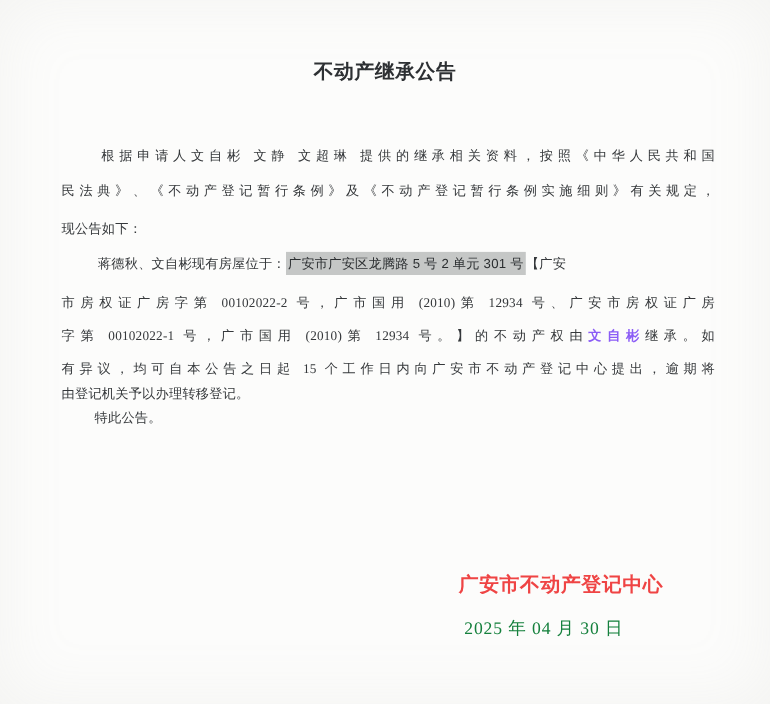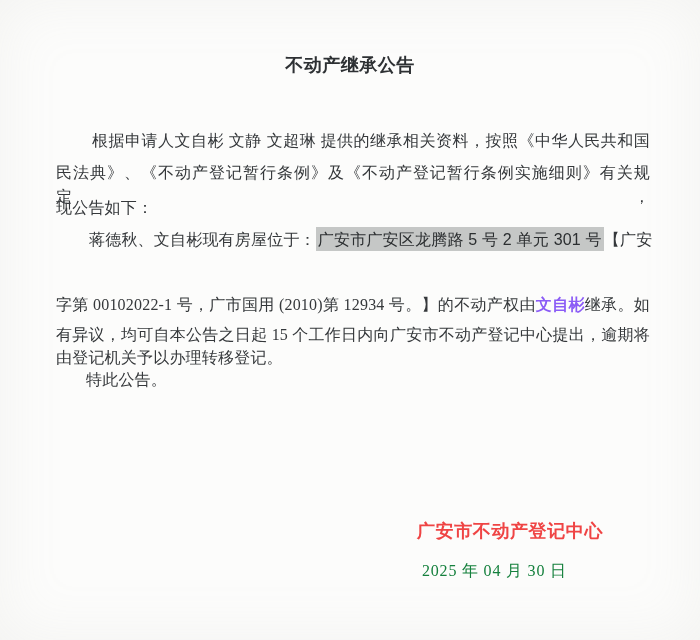--- a/index.html
+++ b/index.html
@@ -26,21 +26,21 @@
     font-size: 18px;
     font-weight: bold;
     letter-spacing: 0.5px;
     color: #2d3033;
     font-family: "Liberation Serif", serif;
   }
   .line {
     position: absolute;
     left: 56px;
     width: 594px;
-    font-size: 16px;
+    font-size: 12px;
     line-height: 24px;
     text-align: justify;
     letter-spacing: 0.2px;
     color: #35383b;
   }
   .line.fill {
     text-align-last: justify;
     -moz-text-align-last: justify;
   }
   .line.nowrap {
@@ -95,20 +95,23 @@
   </div>
 
   <div class="line" style="top:196px;">
     <span class="serif">现公告如下：</span>
   </div>
 
   <div class="line nowrap" style="top:228px; text-indent:33px;">
     <span class="sans">蒋德秋、文自彬现有房屋位于：</span><span class="sans hl">广安市广安区龙腾路 5 号 2 单元 301 号</span><span class="serif">【广安</span>
   </div>
 
+  <div class="line fill" style="top:263px;">
+    <span class="serif">市房权证广房字第 00102022-2 号，广市国用 (2010)第 12934 号、广安市房权证广房</span>
+  </div>
 
   <div class="line fill" style="top:293px;">
     <span class="serif">字第 00102022-1 号，广市国用 (2010)第 12934 号。】的不动产权由</span><span class="sans-bold">文自彬</span><span class="serif">继承。如</span>
   </div>
 
   <div class="line fill" style="top:323px;">
     <span class="serif">有异议，均可自本公告之日起 15 个工作日内向广安市不动产登记中心提出，逾期将</span>
   </div>
 
   <div class="line" style="top:346px;">

